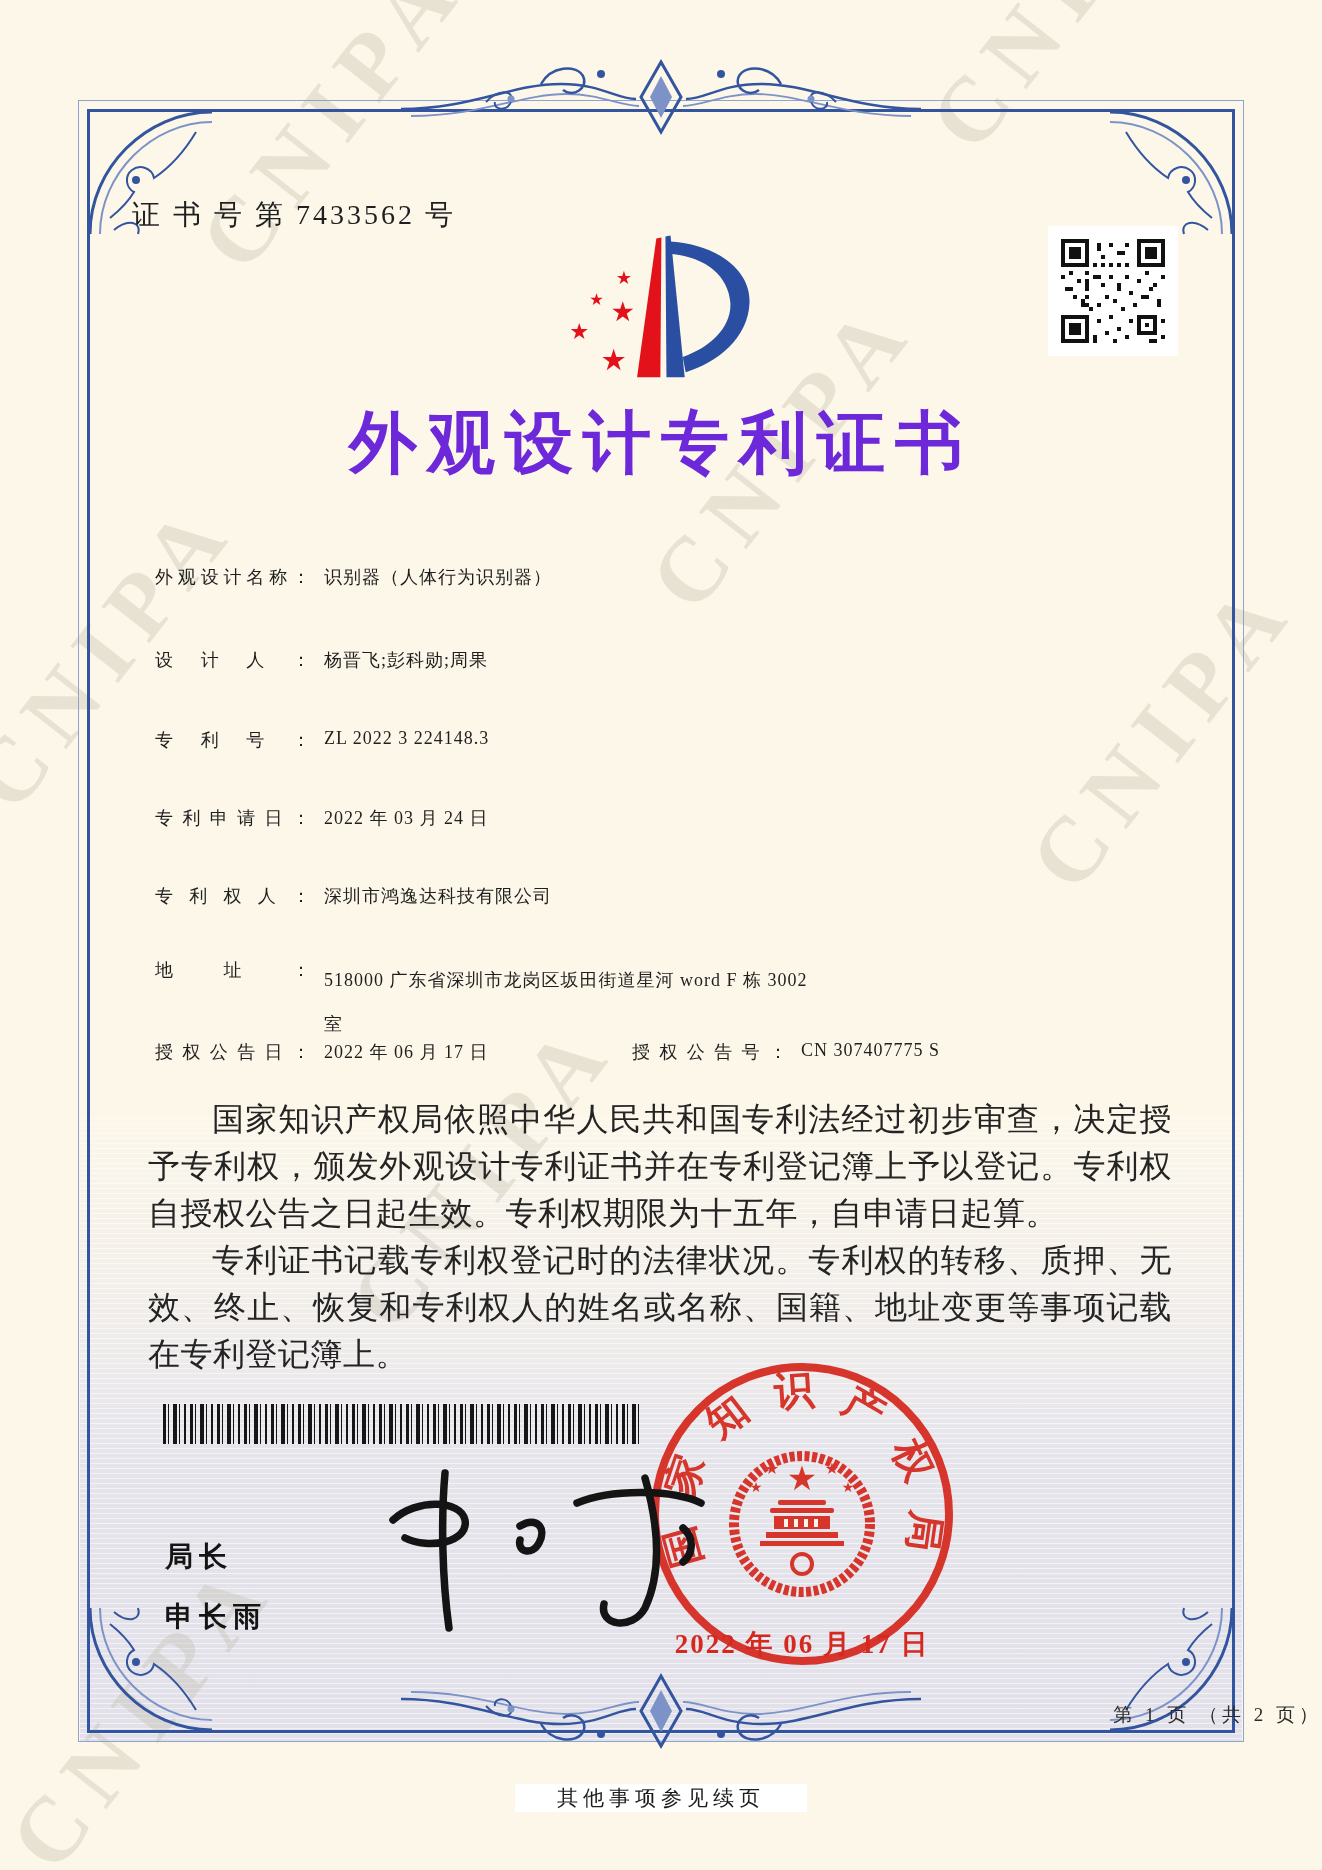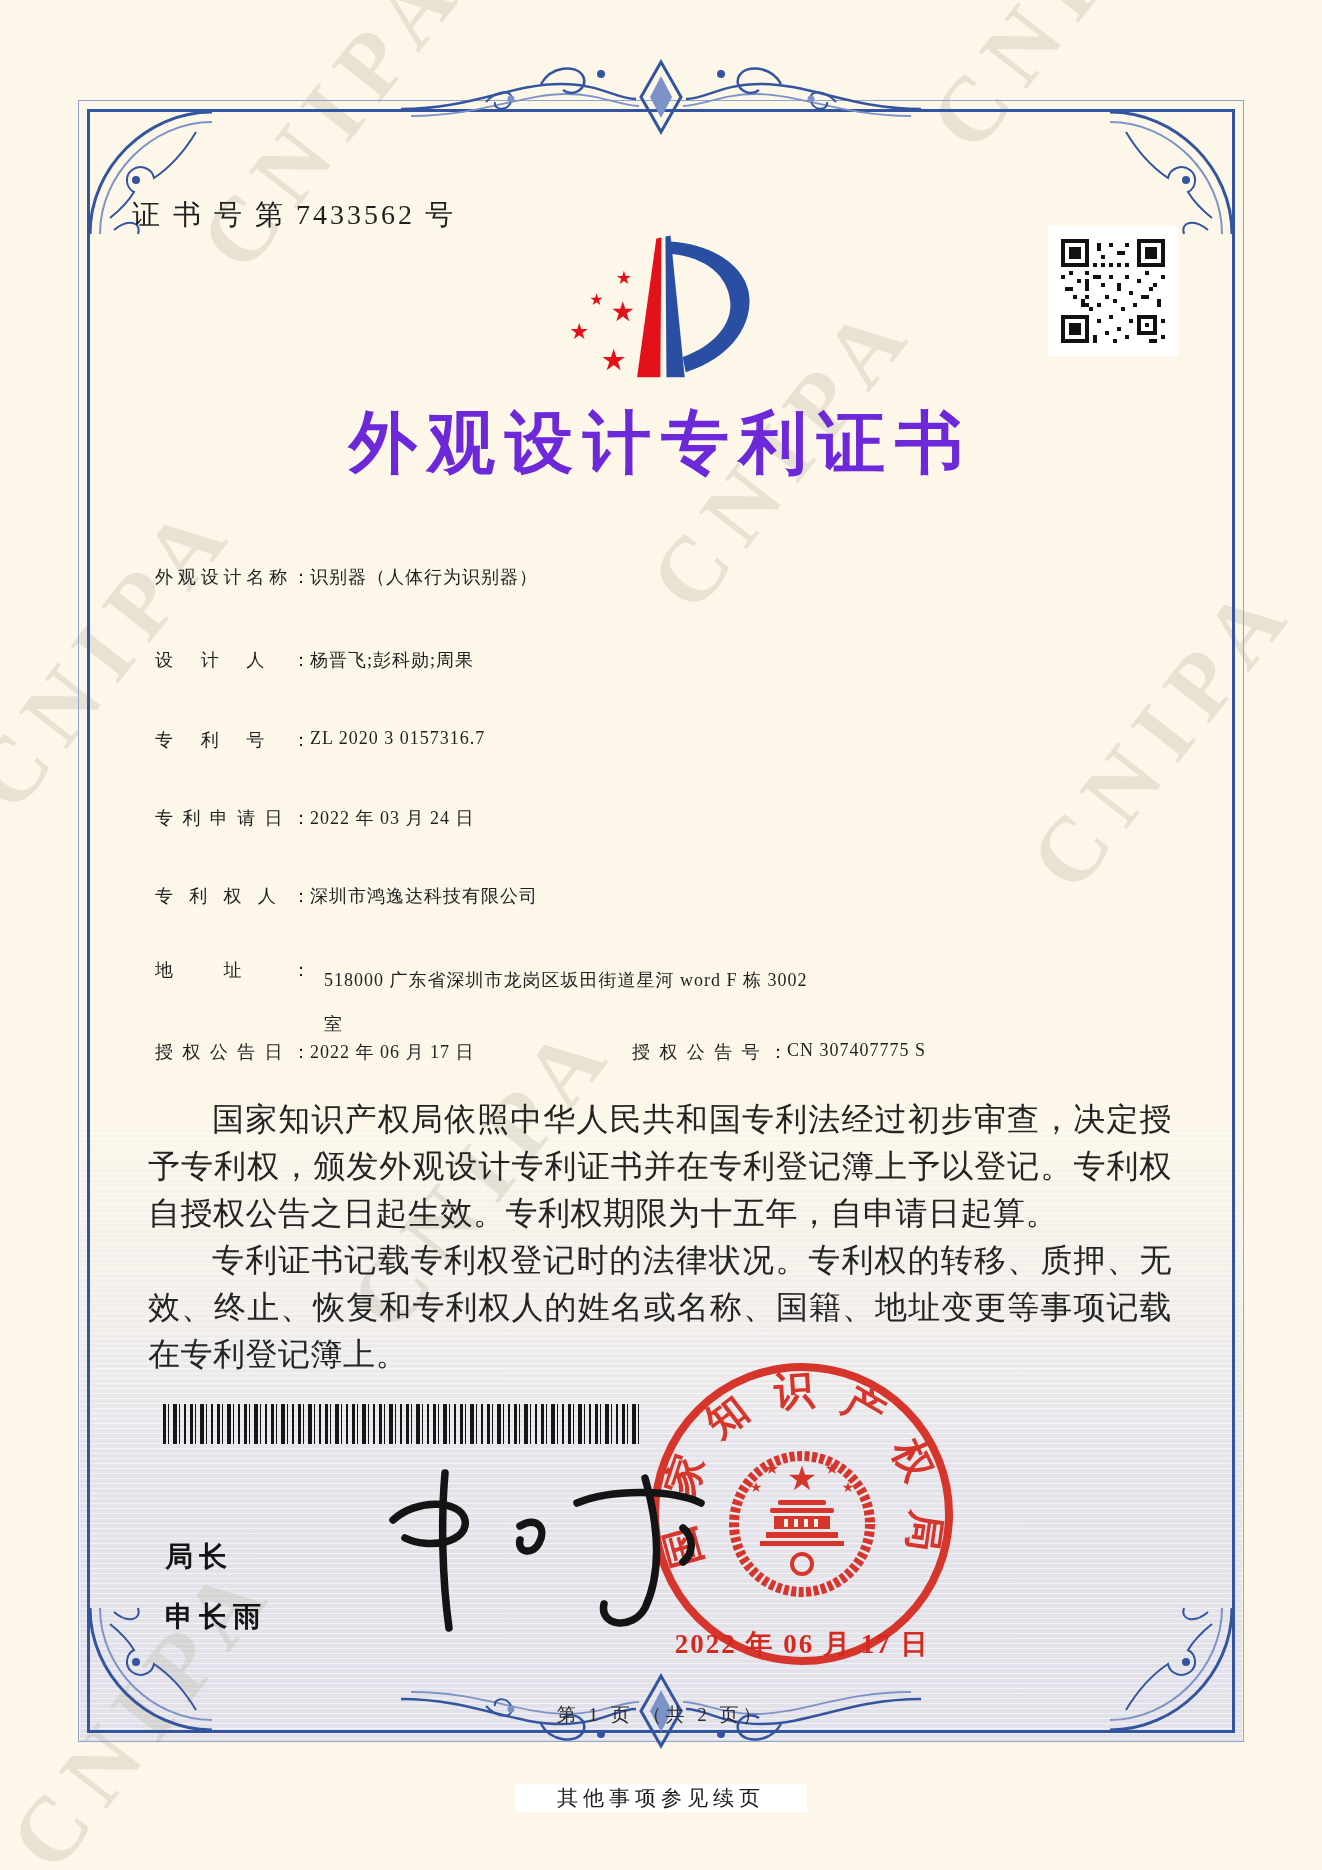--- a/index.html
+++ b/index.html
@@ -25,39 +25,39 @@
   
   .cert-no{position:absolute;left:132px;top:196px;font-size:28px;letter-spacing:3px;z-index:4;}
   .logo{position:absolute;left:556px;top:178px;width:304px;height:204px;z-index:4;}
   .qr-box{position:absolute;left:1048px;top:226px;width:130px;height:130px;background:#fff;z-index:4;}
   .qr-box svg{position:absolute;left:13px;top:13px;}
   .title{position:absolute;left:0;width:100%;top:398px;text-align:center;font-size:68px;
          font-weight:bold;letter-spacing:10px;color:#6d28d9;z-index:4;}
   
   .frow{position:absolute;left:155px;font-size:18px;z-index:4;display:flex;}
   .flabel{display:inline-block;width:155px;text-align:justify;text-align-last:justify;flex:none;}
-  .fvalue{letter-spacing:1px;}
+  .fvalue{margin-left:14px;letter-spacing:1px;}
   .addr-val{margin-left:14px;letter-spacing:1px;line-height:44px;}
   .pair2{position:absolute;left:477px;top:0;display:flex;}
   
   .body-text{position:absolute;left:148px;right:150px;top:1096px;z-index:4;
     font-size:32px;line-height:47px;text-align:justify;letter-spacing:0.5px;color:#242424;}
   .body-text p{margin:0;text-indent:2em;}
   
   .barcode{position:absolute;left:163px;top:1404px;width:478px;height:40px;z-index:4;
     background:repeating-linear-gradient(90deg,#161616 0 3px,transparent 3px 5px,#161616 5px 6px,
       transparent 6px 10px,#161616 10px 14px,transparent 14px 16px,#161616 16px 17px,
       transparent 17px 21px,#161616 21px 23px,transparent 23px 27px);}
   .director{position:absolute;left:165px;z-index:5;font-family:"Liberation Sans",sans-serif;
     font-weight:600;font-size:28px;letter-spacing:6px;color:#141414;text-align:center;}
   .signature{position:absolute;left:345px;top:1458px;width:390px;height:185px;z-index:5;}
   .seal{position:absolute;left:642px;top:1352px;width:320px;height:320px;z-index:4;opacity:0.93;}
   .seal-date{position:absolute;left:642px;top:1626px;width:320px;text-align:center;z-index:6;
     color:#d5281e;font-size:27px;letter-spacing:2px;font-weight:bold;}
-  .page-num{position:absolute;left:0;width:100%;top:1702px;text-align:center;font-size:19px;
+  .page-num{position:absolute;left:0;width:100%;top:1702px;text-align:right;font-size:19px;
     letter-spacing:4px;color:#2b2b2b;z-index:5;}
   .cont-note{position:absolute;left:50%;transform:translateX(-50%);top:1784px;background:#ffffff;
     padding:0 42px;font-size:21px;letter-spacing:5px;z-index:5;color:#1c1c1c;}
 </style>
 </head>
 <body>
 
 <div class="wave-band"></div>
 
 <div class="wm" style="left:150px;top:60px">CNIPA</div>
@@ -237,21 +237,21 @@
 <div class="frow" style="top:565px">
   <span class="flabel">外观设计名称：</span>
   <span class="fvalue">识别器（人体行为识别器）</span>
 </div>
 <div class="frow" style="top:648px">
   <span class="flabel">设计人：</span>
   <span class="fvalue">杨晋飞;彭科勋;周果</span>
 </div>
 <div class="frow" style="top:728px">
   <span class="flabel">专利号：</span>
-  <span class="fvalue">ZL 2020 3 0157316.7</span>
+  <span class="fvalue">ZL 2022 3 224148.3</span>
 </div>
 <div class="frow" style="top:806px">
   <span class="flabel">专利申请日：</span>
   <span class="fvalue">2022 年 03 月 24 日</span>
 </div>
 <div class="frow" style="top:884px">
   <span class="flabel">专利权人：</span>
   <span class="fvalue">深圳市鸿逸达科技有限公司</span>
 </div>
 <div class="frow" style="top:958px">

